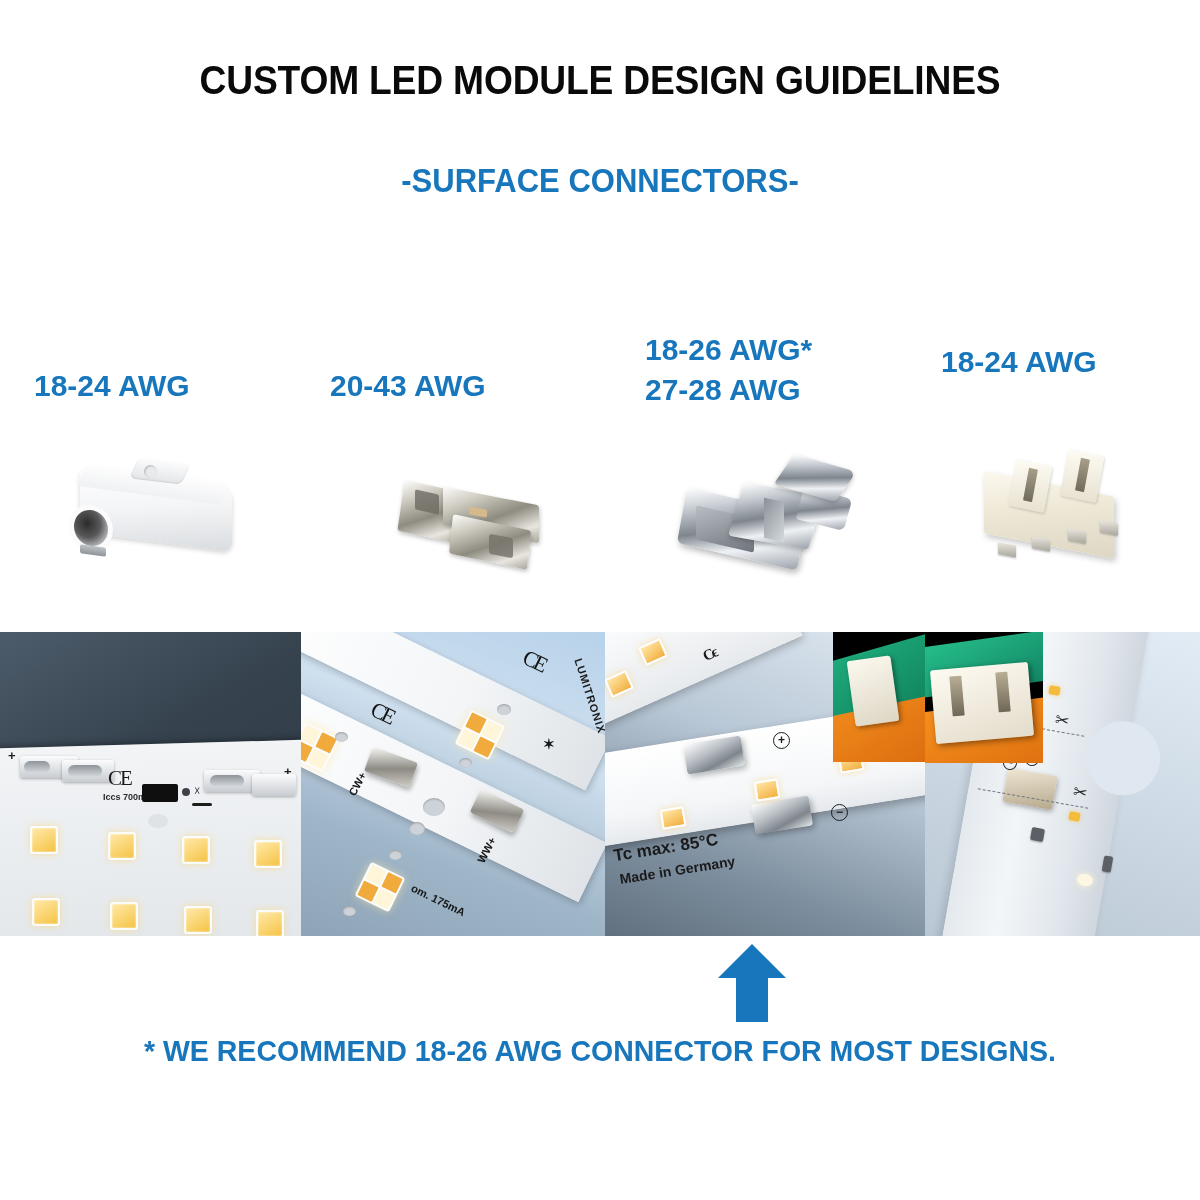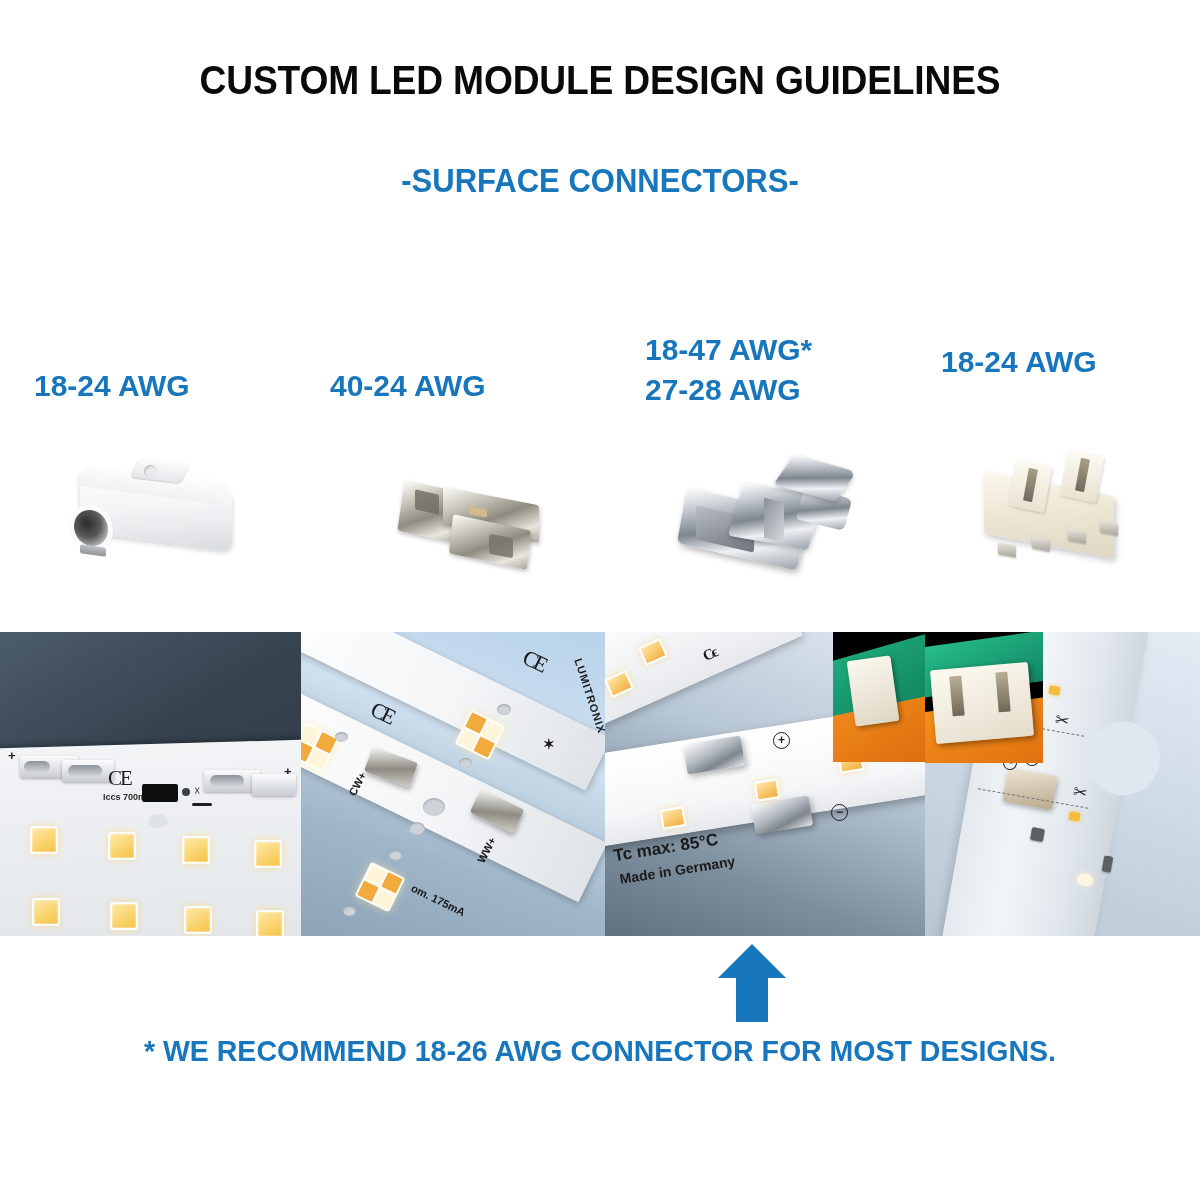--- a/index.html
+++ b/index.html
@@ -314,25 +314,25 @@
 
   <div class="sub-title">-SURFACE CONNECTORS-</div>
 
   <div class="awg-row">
 
     <div class="awg-label awg-1">
       <span class="awg-line">18-24 AWG</span>
     </div>
 
     <div class="awg-label awg-2">
-      <span class="awg-line">40-24 AWG</span>
+      <span class="awg-line">20-43 AWG</span>
     </div>
 
     <div class="awg-label awg-3">
-      <span class="awg-line">18-47 AWG*</span>
+      <span class="awg-line">18-26 AWG*</span>
       <span class="awg-line">27-28 AWG</span>
     </div>
 
     <div class="awg-label awg-4">
       <span class="awg-line">18-24 AWG</span>
     </div>
   </div>
 
   <div class="conn-row">
 

